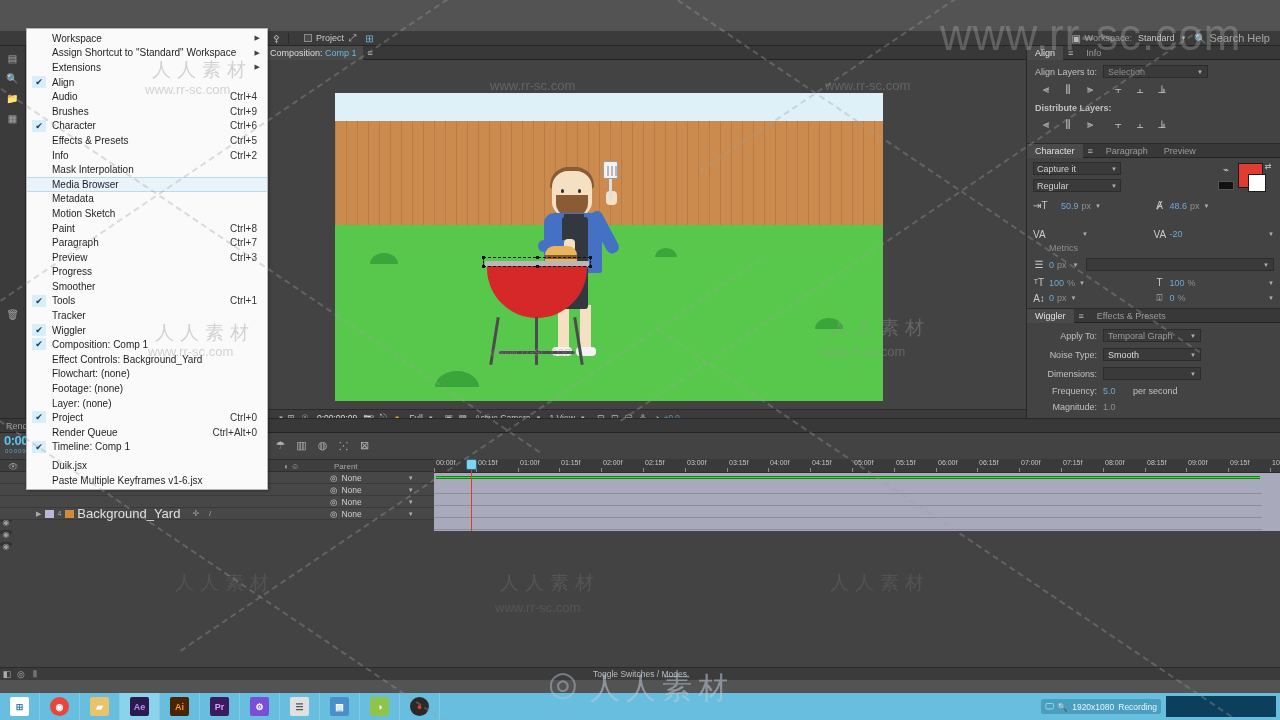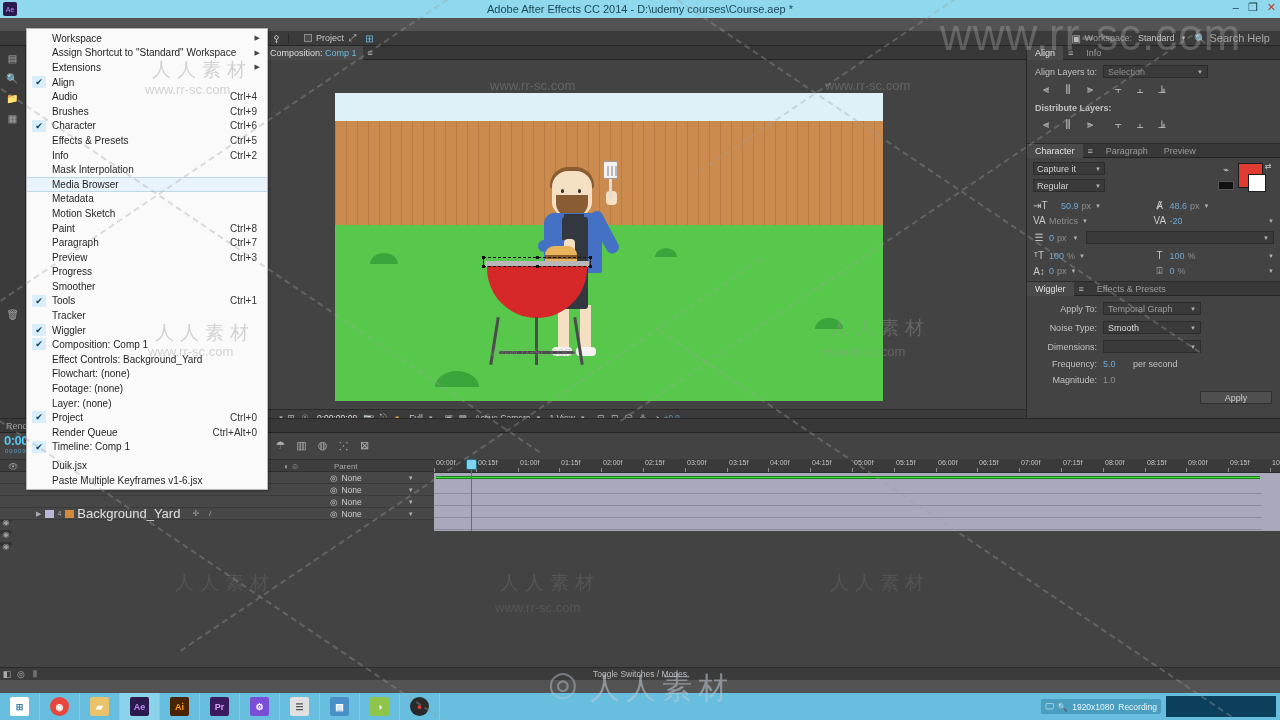--- a/index.html
+++ b/index.html
@@ -143,21 +143,21 @@
     background:#3a3a3a; border:1px solid #2c2c2c; height:13px; display:flex;
     align-items:center; justify-content:space-between; padding:0 4px;
     font-size:9px; color:#8e8e8e;
   }
   .aligniconrow { display:flex; gap:0; margin:3px 0 6px 0; }
   .alignic { width:22px; height:16px; display:flex; align-items:center; justify-content:center; color:#c8c8c8; font-size:11px;}
   .alignic.grp { margin-left:6px; }
 
   .charbody { padding:4px 6px; }
   .charrow { display:flex; align-items:center; margin-bottom:4px; }
-  .charsel { width:72px; height:13px; background:#3a3a3a; border:1px solid #2c2c2c; font-size:9px; color:#cfcfcf; display:flex; align-items:center; justify-content:space-between; padding:0 3px;}
+  .charsel { width:88px; height:13px; background:#3a3a3a; border:1px solid #2c2c2c; font-size:9px; color:#cfcfcf; display:flex; align-items:center; justify-content:space-between; padding:0 3px;}
   .swatch-red { width:25px;height:25px;background:#e03c31;border:1px solid #1d1d1d; }
   .swatch-wt { width:18px;height:18px;background:#fff;border:1px solid #1d1d1d; }
   .swatch-bk { width:16px;height:9px;background:#111;border:1px solid #555; }
   .numv { color:#6fa8d4; font-size:9px; }
   .numu { color:#8e8e8e; font-size:9px; }
   .glyph { color:#c9c9c9; font-size:10px; width:12px; text-align:center; }
 
   .wigbody { padding:6px 8px; font-size:9px; color:#c3c3c3; }
   .wigrow { display:flex; align-items:center; margin-bottom:6px; }
   .wiglab { width:62px; text-align:right; margin-right:6px; color:#c0c0c0; font-size:9px;}
@@ -229,29 +229,20 @@
   .tb-sq { width:19px; height:19px; border-radius:2px; display:flex; align-items:center; justify-content:center; font-size:9px; font-weight:bold; color:#fff;}
   .tray { position:absolute; right:4px; top:0; height:27px; display:flex; align-items:center; gap:5px; font-size:8.5px; color:#e8f6fb;}
   .tray .box { background:#4a9fc0; padding:2px 4px; border-radius:2px; display:flex;align-items:center;gap:4px;}
   .tray .clock { width:110px; height:21px; background:#0c3f5c; }
 </style>
 </head>
 <body>
 
 <div id="app">
 
-  <div class="titlebar">
-    <div class="ae-badge">Ae</div>
-    <span>Adobe After Effects CC 2014 - D:\udemy courses\Course.aep *</span>
-    <div class="wbtns">
-      <span>–</span>
-      <span>❐</span>
-      <span class="x">✕</span>
-    </div>
-  </div>
 
 
   <div class="toolbar">
     <div style="width:26px;"></div>
     <div class="tb-ic">➤</div>
     <div class="tb-ic">✋</div>
     <div class="tb-ic">🔍</div>
     <div class="sep"></div>
     <div class="tb-ic">↻</div>
     <div class="tb-ic">◎</div>
@@ -532,21 +523,21 @@
             <span class="glyph">Ⱥ</span>
             <span class="numv" style="margin-left:4px;">48.6</span>
             <span class="numu" style="margin-left:3px;">px</span>
             <span class="caret" style="margin-left:4px;">▼</span>
           </div>
         </div>
 
         <div style="display:flex;margin-top:4px;">
           <div style="flex:1;display:flex;align-items:center;">
             <span class="glyph">VA</span>
-            <span class="numu" style="margin-left:4px;">Metrics</span>
+            <span class="numu" style="margin-left:4px;margin-top:28px;">Metrics</span>
             <span class="caret" style="margin-left:4px;">▼</span>
           </div>
           <div style="flex:1;display:flex;align-items:center;">
             <span class="glyph">VA</span>
             <span class="numv" style="margin-left:4px;">-20</span>
             <span class="caret" style="margin-left:auto;">▼</span>
           </div>
         </div>
 
         <div style="display:flex;margin-top:5px;align-items:center;">

